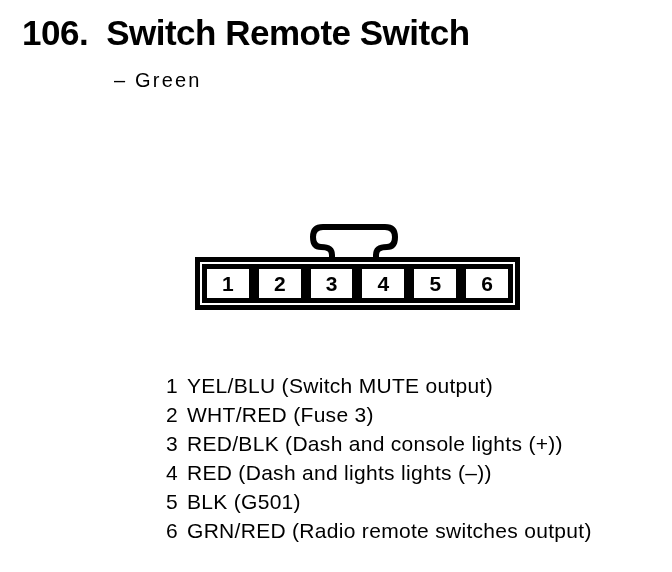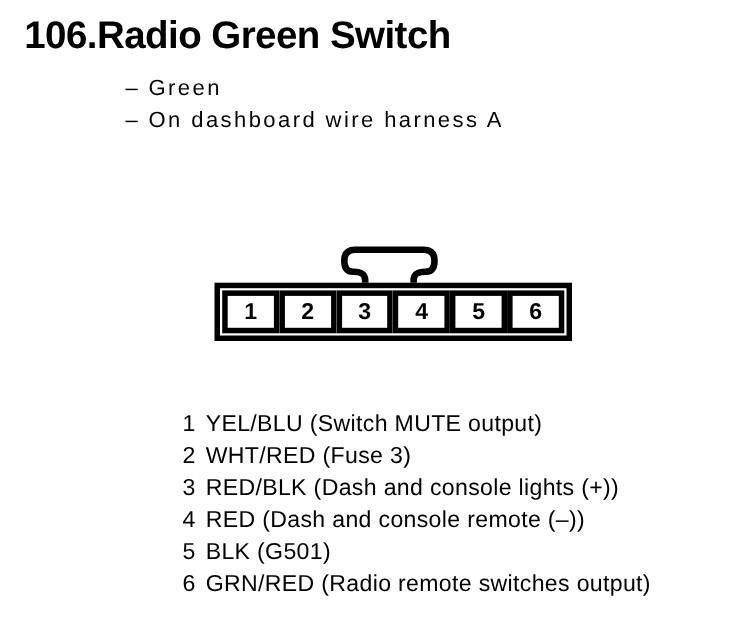--- a/index.html
+++ b/index.html
@@ -15,20 +15,21 @@
     color: #000000;
     overflow: hidden;
   }
 
   
   .title-row {
     position: absolute;
     left: 22px;
     top: 12px;
     display: flex;
+    gap: 18px;
     font-weight: bold;
     font-size: 35px;
     letter-spacing: -0.5px;
     line-height: 1.2;
     white-space: nowrap;
   }
 
   
   .notes {
     position: absolute;
@@ -90,26 +91,25 @@
   }
   .pin-num {
     text-align: right;
   }
 </style>
 </head>
 <body>
 
 <div class="title-row">
   <span>106.</span>
-  <span>Radio Green Switch</span>
+  <span>Switch Remote Switch</span>
 </div>
 
 <div class="notes">
   <div class="note-line">– Green</div>
-  <div class="note-line">– On dashboard wire harness A</div>
 </div>
 
 <svg class="latch-svg" viewBox="0 0 90 47" aria-hidden="true">
   <path d="M 23 47 L 23 34 C 23 28 19 26 12 26 Q 4 26 4 16 Q 4 6 14 6 L 76 6 Q 86 6 86 16 Q 86 26 78 26 C 71 26 67 28 67 34 L 67 47" fill="#ffffff" stroke="#000000" stroke-width="6" stroke-linejoin="round"></path>
 </svg>
 
 <div class="connector-body">
   <div class="pin-cell">
       <span>1</span>
     </div>
@@ -138,21 +138,21 @@
   <div class="pin-row">
     <span class="pin-num">2</span>
     <span class="pin-desc">WHT/RED (Fuse 3)</span>
   </div>
   <div class="pin-row">
     <span class="pin-num">3</span>
     <span class="pin-desc">RED/BLK (Dash and console lights (+))</span>
   </div>
   <div class="pin-row">
     <span class="pin-num">4</span>
-    <span class="pin-desc">RED (Dash and console remote (–))</span>
+    <span class="pin-desc">RED (Dash and lights lights (–))</span>
   </div>
   <div class="pin-row">
     <span class="pin-num">5</span>
     <span class="pin-desc">BLK (G501)</span>
   </div>
   <div class="pin-row">
     <span class="pin-num">6</span>
     <span class="pin-desc">GRN/RED (Radio remote switches output)</span>
   </div>
 </div>

